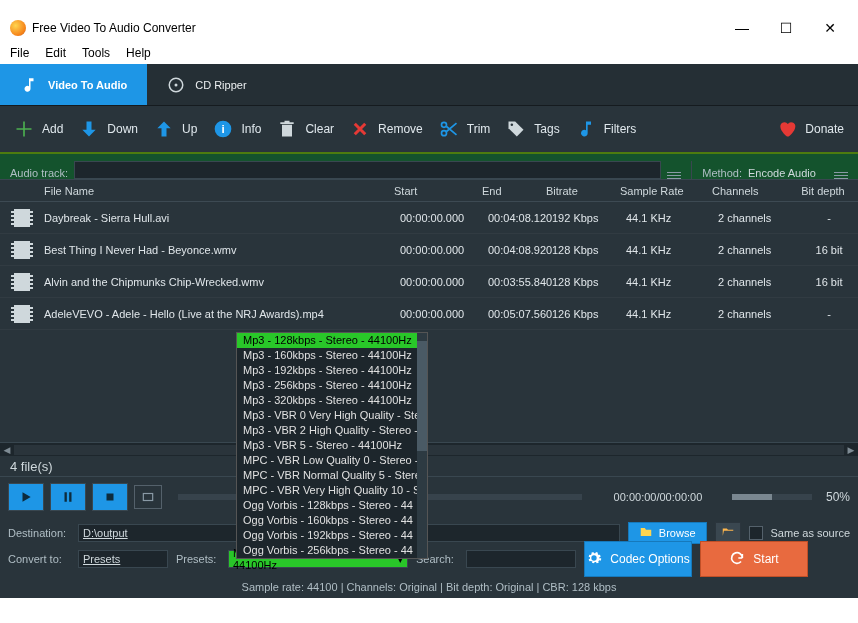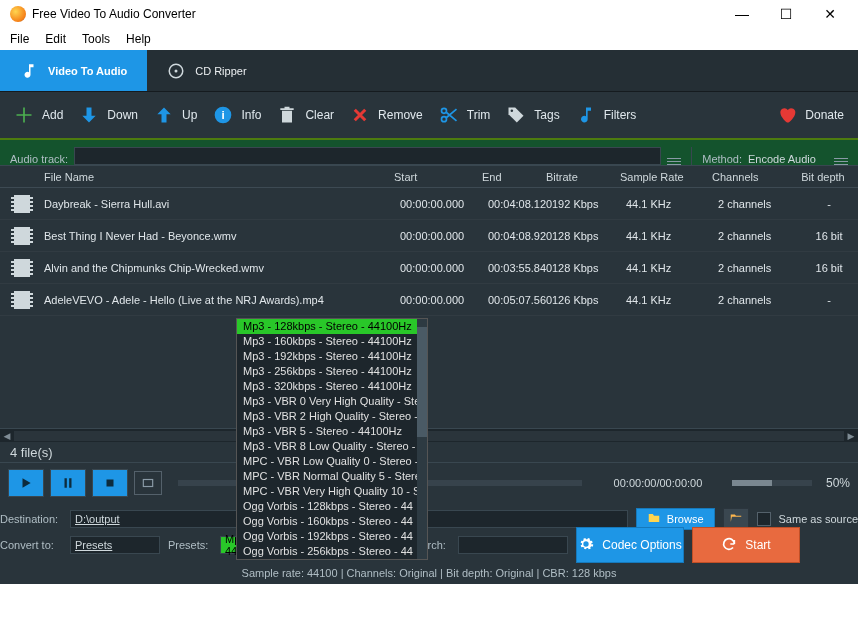--- a/index.html
+++ b/index.html
@@ -1,17 +1,17 @@
 <!DOCTYPE html>
 <html><head>
 <meta charset="utf-8">
 <style>
 * { box-sizing: border-box; margin: 0; padding: 0; font-family: "Segoe UI", Tahoma, sans-serif; }
 body { background: #fff; width: 858px; height: 623px; overflow: hidden; font-size: 12px; }
-.titlebar { height: 28px; display: flex; align-items: center; padding: 8px 4px; }
+.titlebar { height: 28px; display: flex; align-items: center; padding: 8px 4px; margin-top: 14px; }
 .titlebar .app-icon { width: 16px; height: 16px; border-radius: 50%; background: radial-gradient(circle at 35% 35%, #ffd54f, #f57f17 70%, #5d4037); margin: 0 6px; }
 .titlebar .title { font-size: 12px; color: #000; flex: 1; }
 .win-btns { display:flex; gap:20px; padding-right:12px;}
 .win-btn { width:24px; text-align:center; font-size:14px; color:#000;}
 .menubar { height: 22px; display:flex; align-items:center; gap:16px; padding:0 10px; font-size:12px; color:#000; border-bottom:1px solid transparent;}
 .menubar span { cursor:default; }
 .app { background:#29343b; color:#cfd8dc; }
 .tabs { display:flex; height:42px; background:#252f35; border-bottom:1px solid #151b1f;}
 .tab { display:flex; align-items:center; gap:10px; padding:0 20px; font-size:11px; color:#eceff1;}
 .tab.active { background:#1e96e6; color:#fff; font-weight:600;}
@@ -48,21 +48,21 @@
 .hscroll .track{flex:1;height:10px;background:#2a343b;}
 .status{height:20px;display:flex;align-items:center;padding:0 10px;font-size:13px;color:#cfd8dc;background:#29343b;}
 .player{height:40px;background:#29343b;display:flex;align-items:center;padding:0 8px;gap:6px;border-top:1px solid #394750;}
 .pbtn{width:36px;height:28px;background:#1e96e6;display:flex;align-items:center;justify-content:center;border:1px solid #394750;}
 .pbtn svg{fill:#0d2b3d;}
 .loop{width:28px;height:24px;border:1px solid #54616b;display:flex;align-items:center;justify-content:center;}
 .timeline{flex:1;height:6px;background:#37434c;margin:0 10px;position:relative;}
 .timer{font-size:11px;color:#cfd8dc;min-width:120px;text-align:center;}
 .vol{width:80px;height:6px;background:#37434c;margin:0 8px;position:relative;}
 .vol .fill{position:absolute;left:0;top:0;bottom:0;width:50%;background:#7a8790;}
-.panel{background:#29343b;padding:4px 0;}
+.panel{background:#29343b;padding:4px 8px;}
 .panel-row{display:flex;align-items:center;height:26px;gap:8px;font-size:11px;}
 .panel-row .lbl{color:#b0bec5;min-width:62px;}
 .panel-row .val{flex:1;height:18px;background:#1d262c;border:1px solid #394750;padding:0 4px;color:#cfd8dc;display:flex;align-items:center;text-decoration:underline;}
 .btn{height:22px;display:flex;align-items:center;gap:6px;padding:0 10px;font-size:11px;color:#fff;cursor:default;}
 .btn.blue{background:#1e96e6;border:1px solid #1679bb;}
 .bigbtn{height:36px;width:108px;display:flex;align-items:center;justify-content:center;gap:8px;font-size:12px;color:#fff;}
 .preset-field{background:#29c729;color:#000;border:1px solid #394750;height:18px;display:flex;align-items:center;padding:0 4px;font-size:11px;width:180px;}
 .footer{height:22px;display:flex;align-items:center;justify-content:center;font-size:11px;color:#b0bec5;background:#29343b;}
 .chk{width:14px;height:14px;background:#1d262c;border:1px solid #54616b;}
 .icon-menu{width:14px;display:flex;flex-direction:column;gap:2px;}
@@ -281,21 +281,20 @@
     <div class="dropdown">
       <div id="dd-opts">
           <div class="opt sel">Mp3 - 128kbps - Stereo - 44100Hz</div>
           <div class="opt">Mp3 - 160kbps - Stereo - 44100Hz</div>
           <div class="opt">Mp3 - 192kbps - Stereo - 44100Hz</div>
           <div class="opt">Mp3 - 256kbps - Stereo - 44100Hz</div>
           <div class="opt">Mp3 - 320kbps - Stereo - 44100Hz</div>
           <div class="opt">Mp3 - VBR 0 Very High Quality - Ste</div>
           <div class="opt">Mp3 - VBR 2 High Quality - Stereo -</div>
           <div class="opt">Mp3 - VBR 5 - Stereo - 44100Hz</div>
-          <div class="opt">Mp3 - VBR 8 Low Quality - Stereo - </div>
           <div class="opt">MPC - VBR Low Quality 0 - Stereo - </div>
           <div class="opt">MPC - VBR Normal Quality 5 - Stere</div>
           <div class="opt">MPC - VBR Very High Quality 10 - St</div>
           <div class="opt">Ogg Vorbis - 128kbps - Stereo - 44</div>
           <div class="opt">Ogg Vorbis - 160kbps - Stereo - 44</div>
           <div class="opt">Ogg Vorbis - 192kbps - Stereo - 44</div>
           <div class="opt">Ogg Vorbis - 256kbps - Stereo - 44</div>
         </div>
       <div class="scrollbar">
           <div class="thumb"></div>

